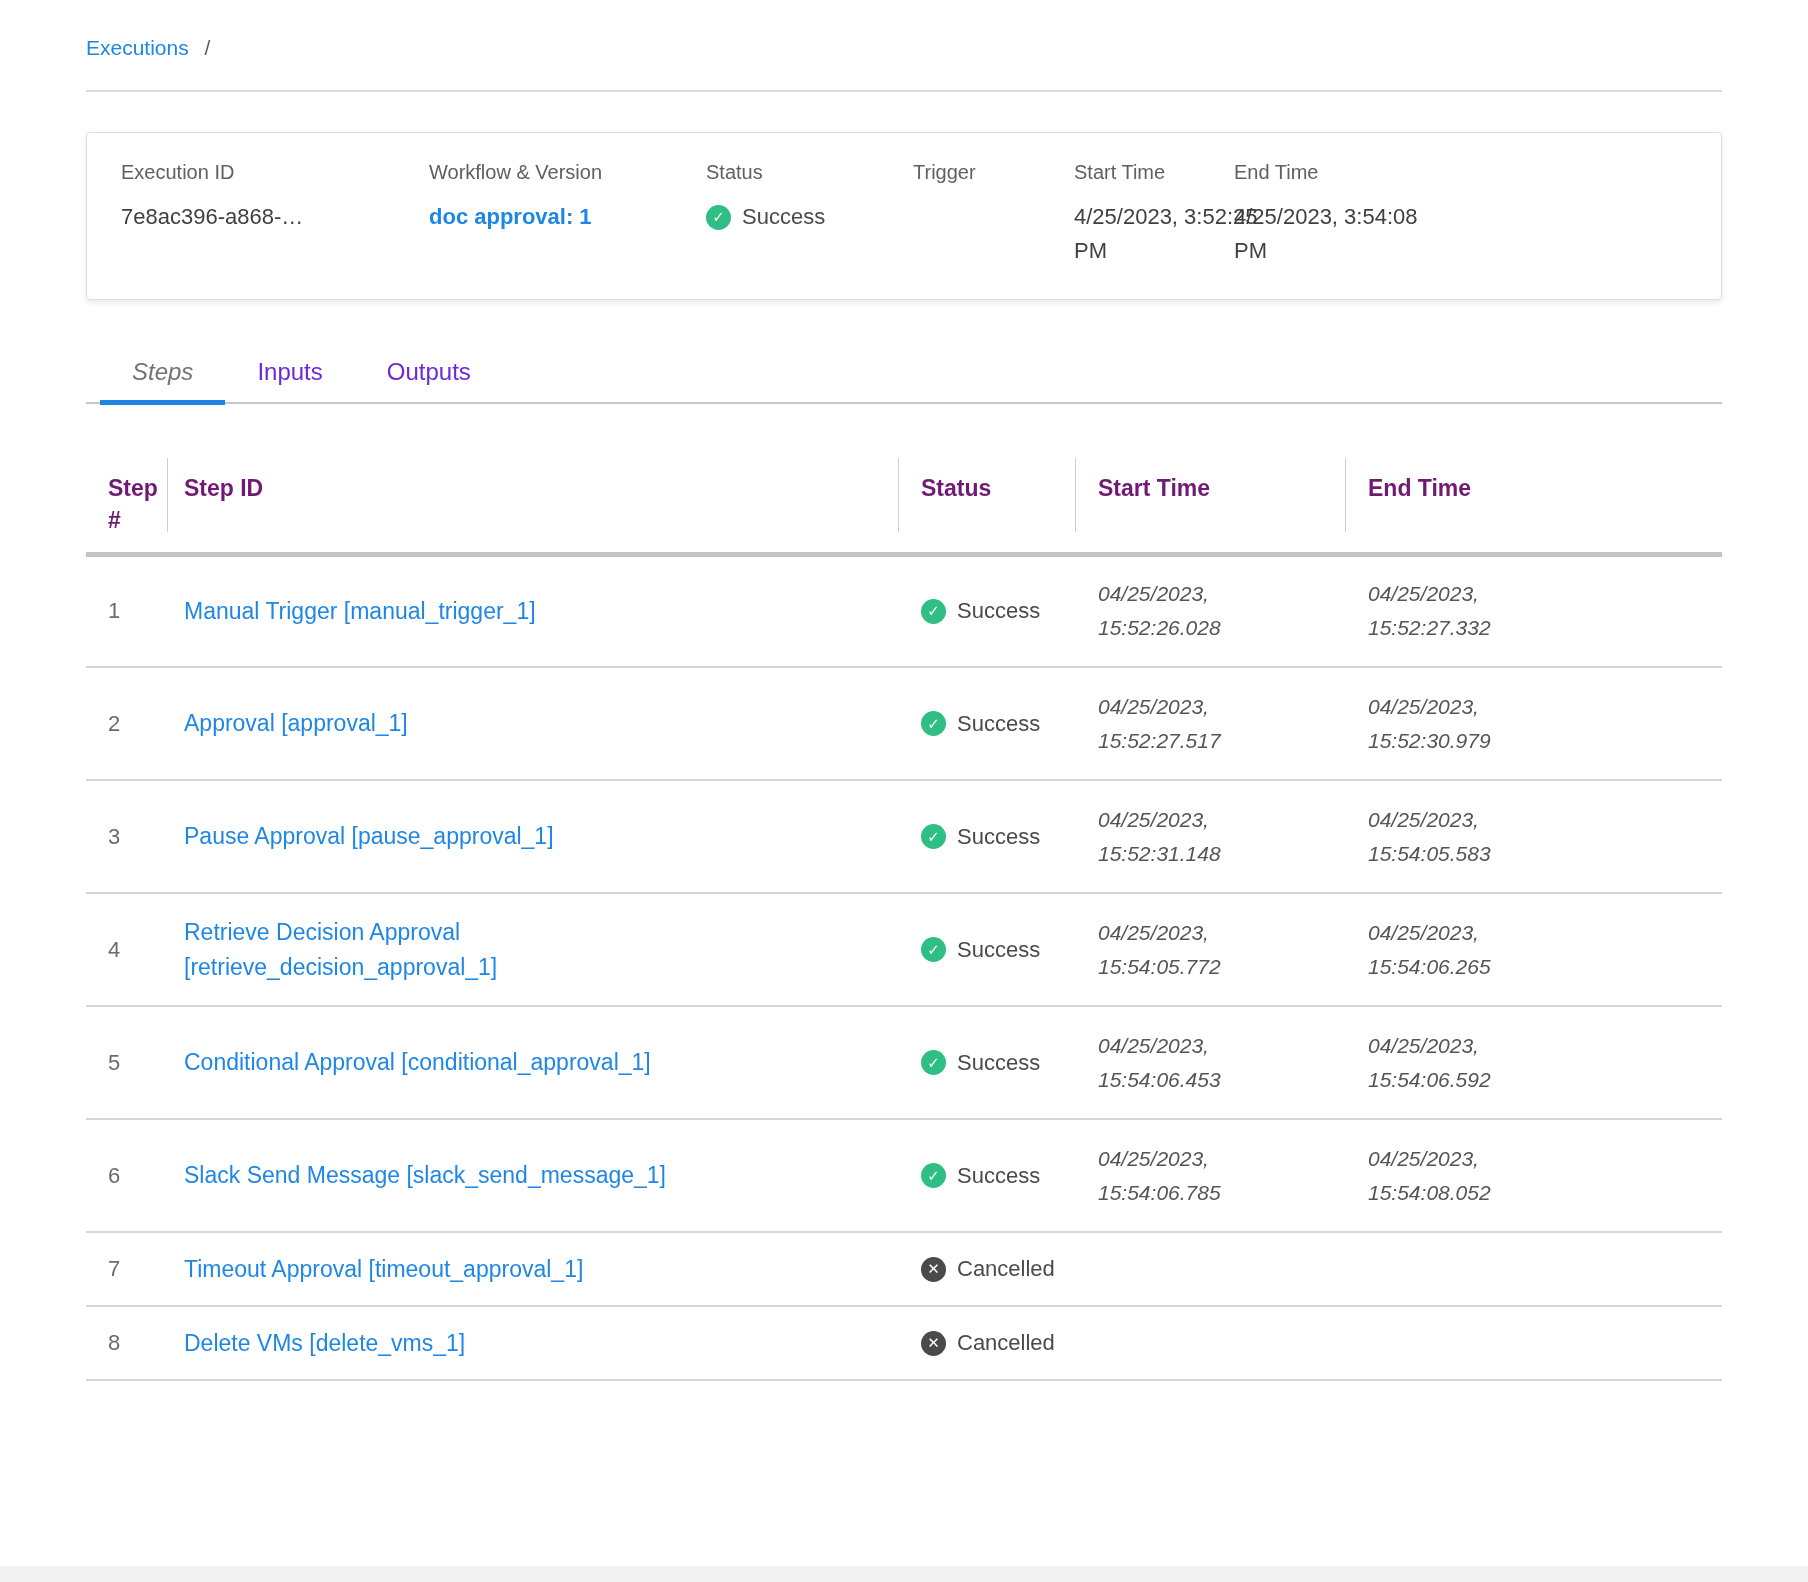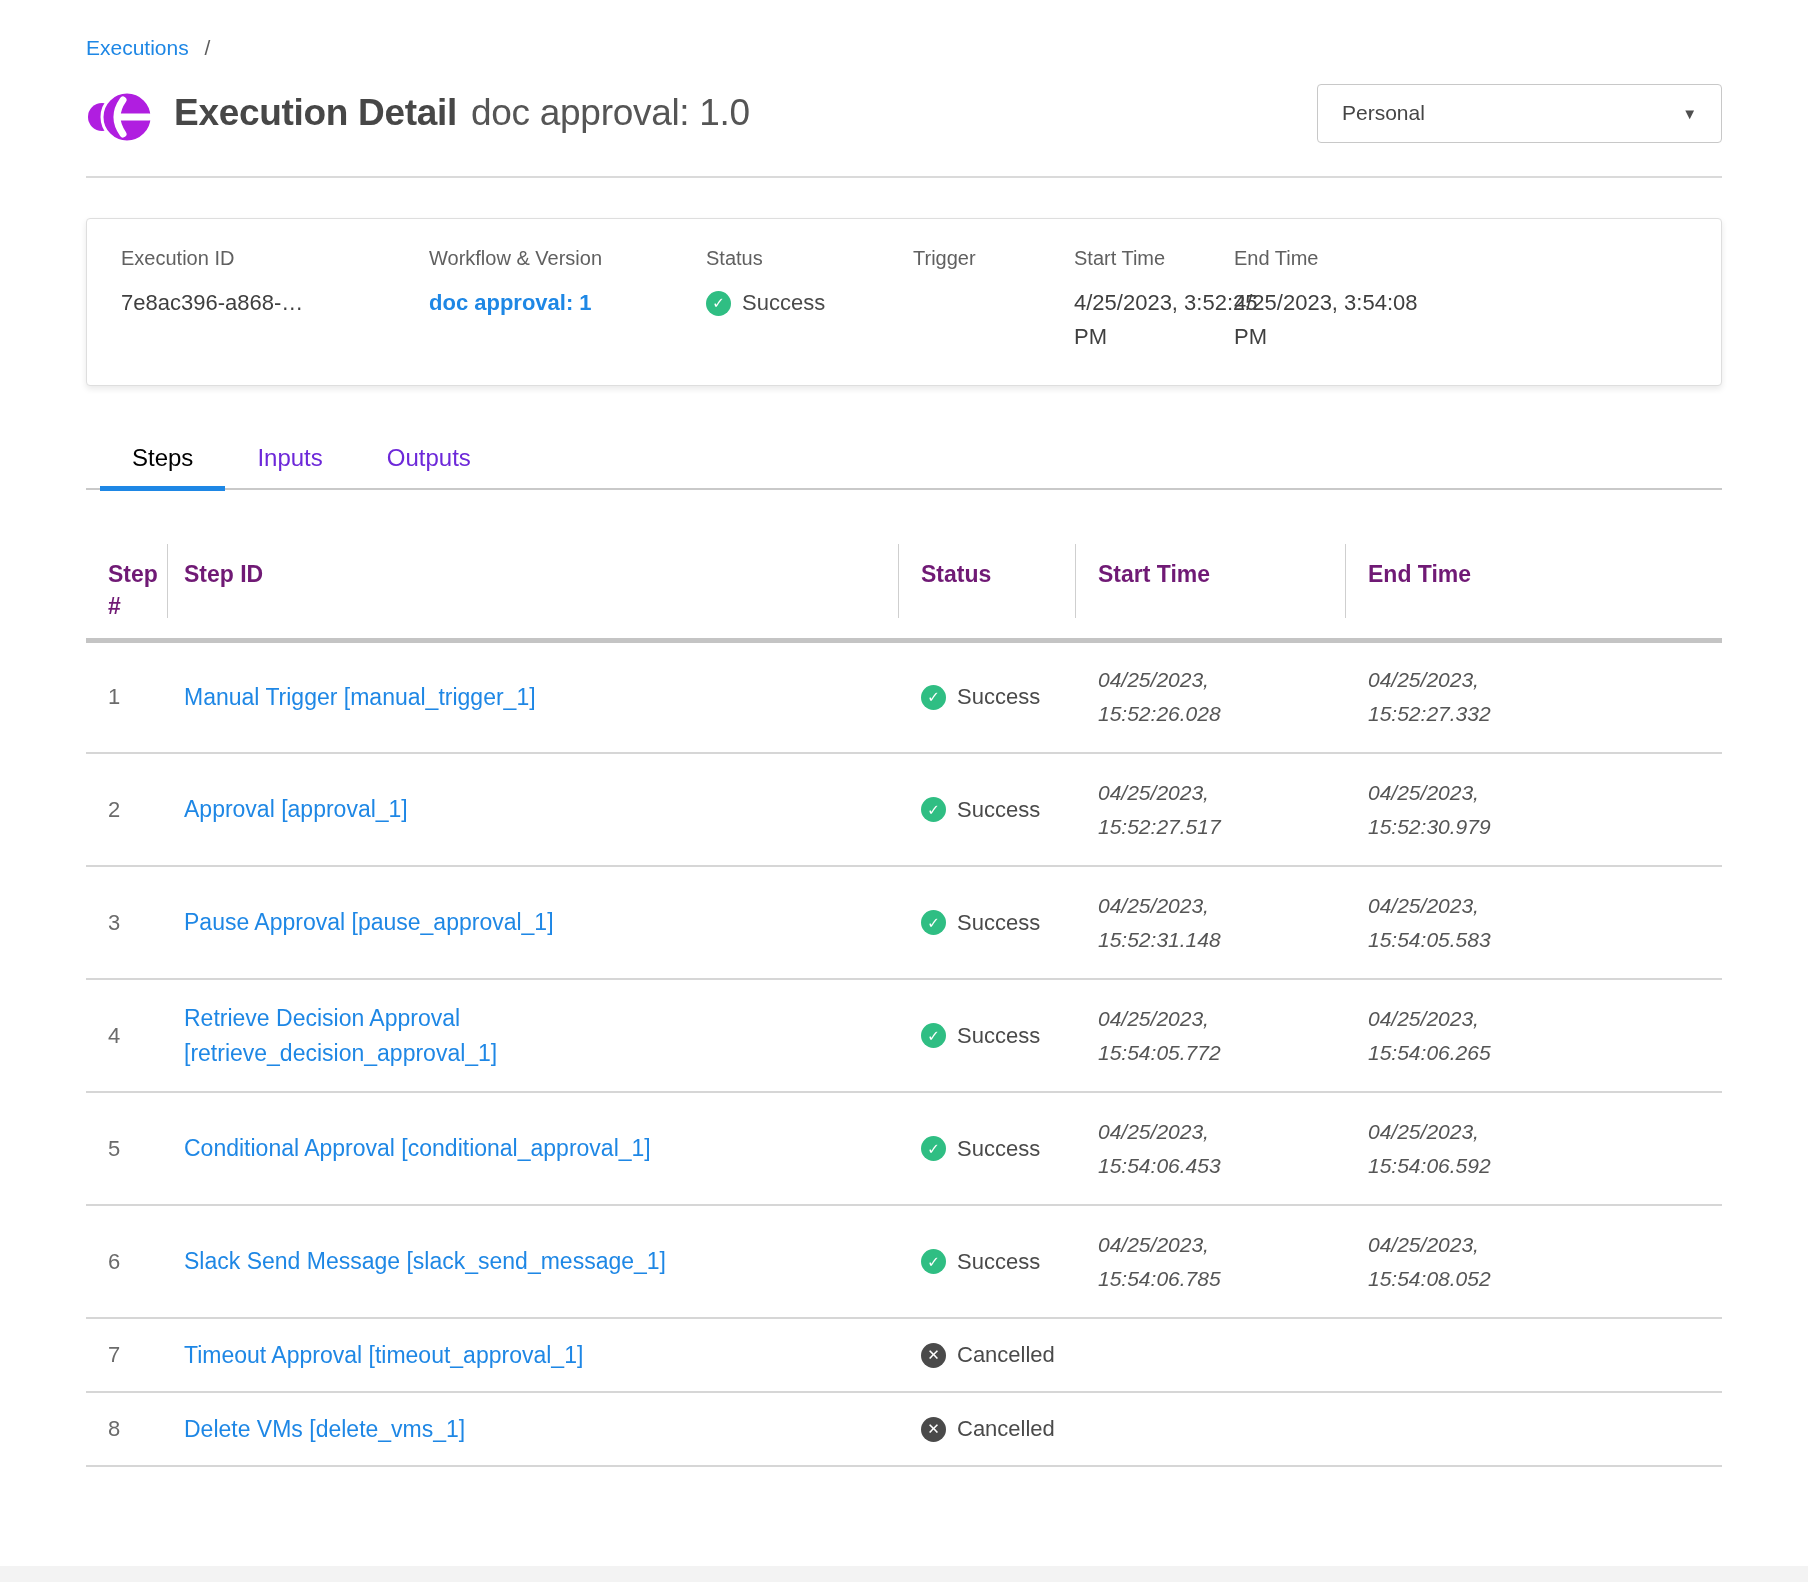--- a/index.html
+++ b/index.html
@@ -42,21 +42,21 @@
   
   .status-icon { display:inline-flex; width:25px; height:25px; border-radius:50%;
     align-items:center; justify-content:center; color:#fff; font-size:15px; font-weight:bold;
     margin-right:11px; flex:0 0 auto; }
   .status-icon.success { background:#2fbe83; }
   .status-icon.cancelled { background:#4a4a4a; }
 
   
   .tabs { margin-top:58px; display:flex; border-bottom:2px solid #c9c9c9; padding-left:14px; }
   .tab { font-size:24px; color:#6d28d9; padding:0 32px 16px 32px; cursor:pointer; position:relative; }
-  .tab.active { color:#000000; }
+  .tab.active { color:#737373;font-style:italic; }
   .tab.active::after { content:""; position:absolute; left:0; right:0; bottom:-3px; height:5px; background:#1e87e5; }
 
   
   table.steps { width:1636px; margin-top:52px; border-collapse:collapse; table-layout:fixed; }
   col.c-num{width:82px} col.c-id{width:731px} col.c-status{width:177px} col.c-start{width:270px} col.c-end{width:376px}
   thead th { text-align:left; vertical-align:top; font-size:23px; font-weight:bold; color:#701a75;
     padding:16px 14px 14px 22px; height:98px; position:relative; line-height:32px; }
   thead th.th-id { padding-left:16px; }
   thead tr { border-bottom:5px solid #c4c4c4; }
   thead th:not(:last-child)::after { content:""; position:absolute; right:0; top:2px; height:74px; width:1px; background:#cfcfcf; }
@@ -76,36 +76,20 @@
 </head>
 <body>
 
 <div class="page">
 
   <div class="breadcrumb">
     <a>Executions</a>
     <span class="sep">/</span>
   </div>
 
-  <div class="header-row">
-    <div class="title-group">
-      <svg class="app-icon" viewBox="0 0 66 66">
-        <circle cx="16" cy="37" r="14" fill="#b01ee0"></circle>
-        <circle cx="41" cy="37" r="25" fill="#b01ee0" stroke="#ffffff" stroke-width="3"></circle>
-        <path d="M37 20 Q 25 37 37 54" stroke="#ffffff" stroke-width="7" fill="none" stroke-linecap="round"></path>
-        <path d="M32 37 H 63" stroke="#ffffff" stroke-width="7" fill="none" stroke-linecap="round"></path>
-      </svg>
-      <span class="page-title">Execution Detail</span>
-      <span class="page-subtitle">doc approval: 1.0</span>
-    </div>
-    <div class="workspace-select">
-      <span>Personal</span>
-      <span class="caret">▼</span>
-    </div>
-  </div>
 
   <hr class="rule rule-title">
 
 
   <hr class="rule">
 
   <div class="info-card">
     <div class="info-field f-execid">
       <div class="info-label">Execution ID</div>
       <div class="info-value">7e8ac396-a868-…</div>

